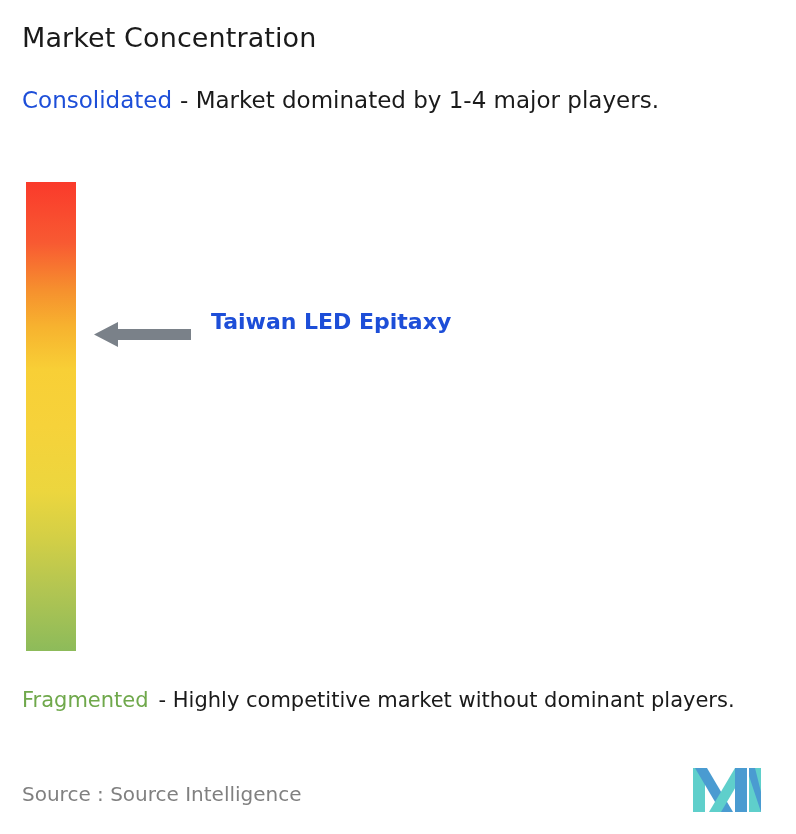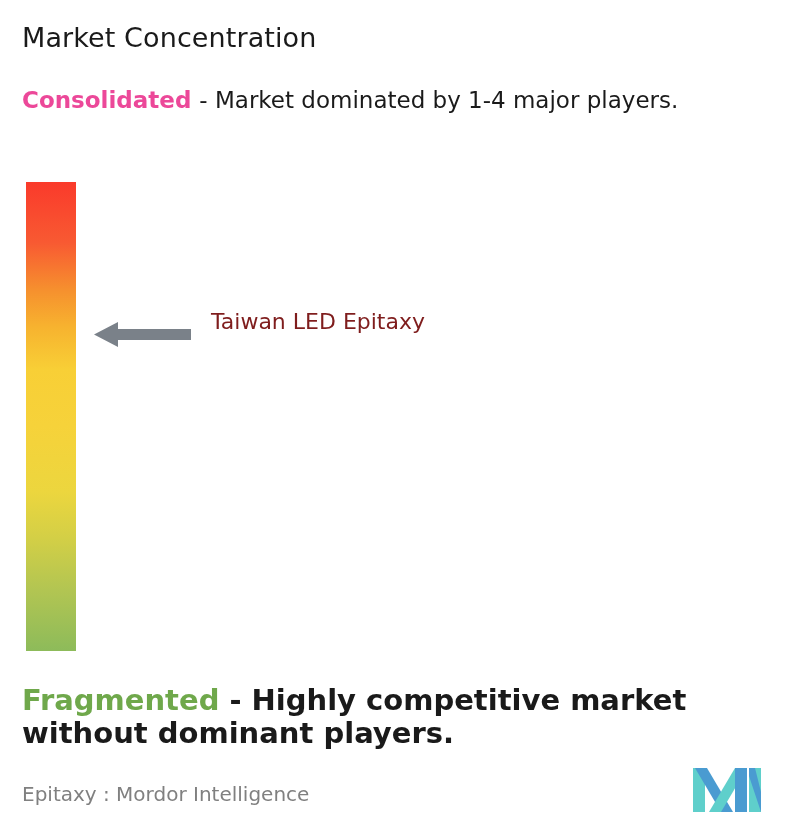--- a/index.html
+++ b/index.html
@@ -42,22 +42,21 @@
     position: absolute;
     left: 22px;
     top: 84px;
     width: 760px;
     font-size: 23px;
     line-height: 33px;
     color: #1a1a1a;
     font-weight: 400;
   }
   #legend-top .term {
-    color: #ec4899;
-    font-weight: bold;
+    color: #1d4ed8;
   }
   #legend-top .sep {
     display: inline-block;
     width: 8px;
   }
 
   
   #gradient-bar {
     position: absolute;
     left: 26px;
@@ -89,38 +88,38 @@
   }
 
   
   #pointer-label {
     position: absolute;
     left: 211px;
     top: 304px;
     width: 480px;
     font-size: 22px;
     line-height: 35px;
-    font-weight: normal;
-    color: #7f1d1d;
+    font-weight: bold;
+    color: #1d4ed8;
   }
   #pointer-label .line {
     display: block;
     white-space: nowrap;
   }
 
   
   #legend-bottom {
     position: absolute;
     left: 22px;
     top: 684px;
     width: 765px;
-    font-size: 29px;
+    font-size: 21px;
     line-height: 33px;
     color: #1a1a1a;
-    font-weight: 700;
+    font-weight: 400;
   }
   #legend-bottom .term {
     color: #6fa84b;
   }
   #legend-bottom .sep {
     display: inline-block;
     width: 10px;
   }
 
   
@@ -163,21 +162,21 @@
   </div>
 
   <div id="pointer-label">
     <span class="line">Taiwan LED Epitaxy</span>
   </div>
 
   <div id="legend-bottom">
     <span class="term">Fragmented</span><span class="sep"></span><span>- Highly competitive market without dominant players.</span>
   </div>
 
-  <div id="source-line">Epitaxy :  Mordor Intelligence</div>
+  <div id="source-line">Source :  Source Intelligence</div>
 
   <div id="brand-logo">
     <svg width="68" height="44" viewBox="0 0 68 44" xmlns="http://www.w3.org/2000/svg">
 
       <polygon points="0,0 12,0 12,44 0,44" fill="#5fcfcb"></polygon>
 
       <polygon points="2,0 14,0 40,44 28,44" fill="#4a9bd1"></polygon>
 
       <polygon points="42,0 54,0 28,44 16,44" fill="#5fcfcb"></polygon>
 

